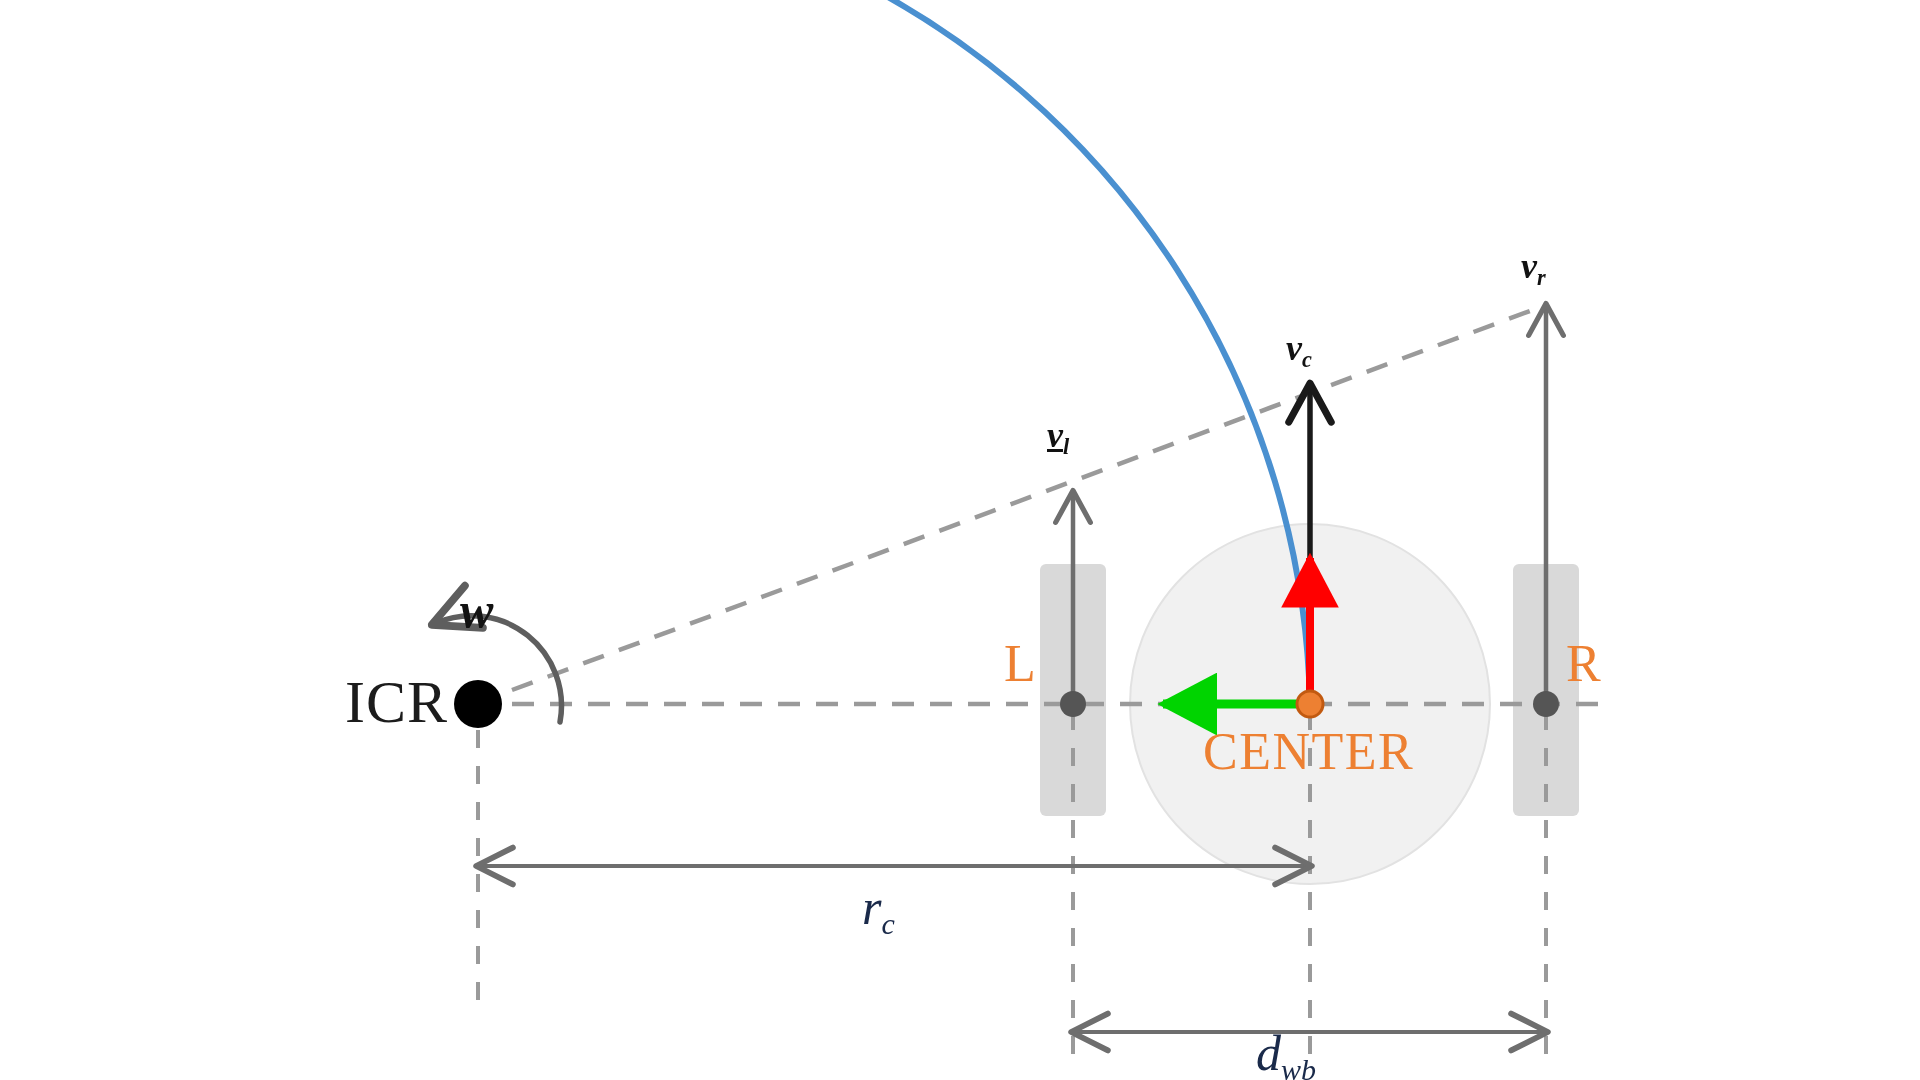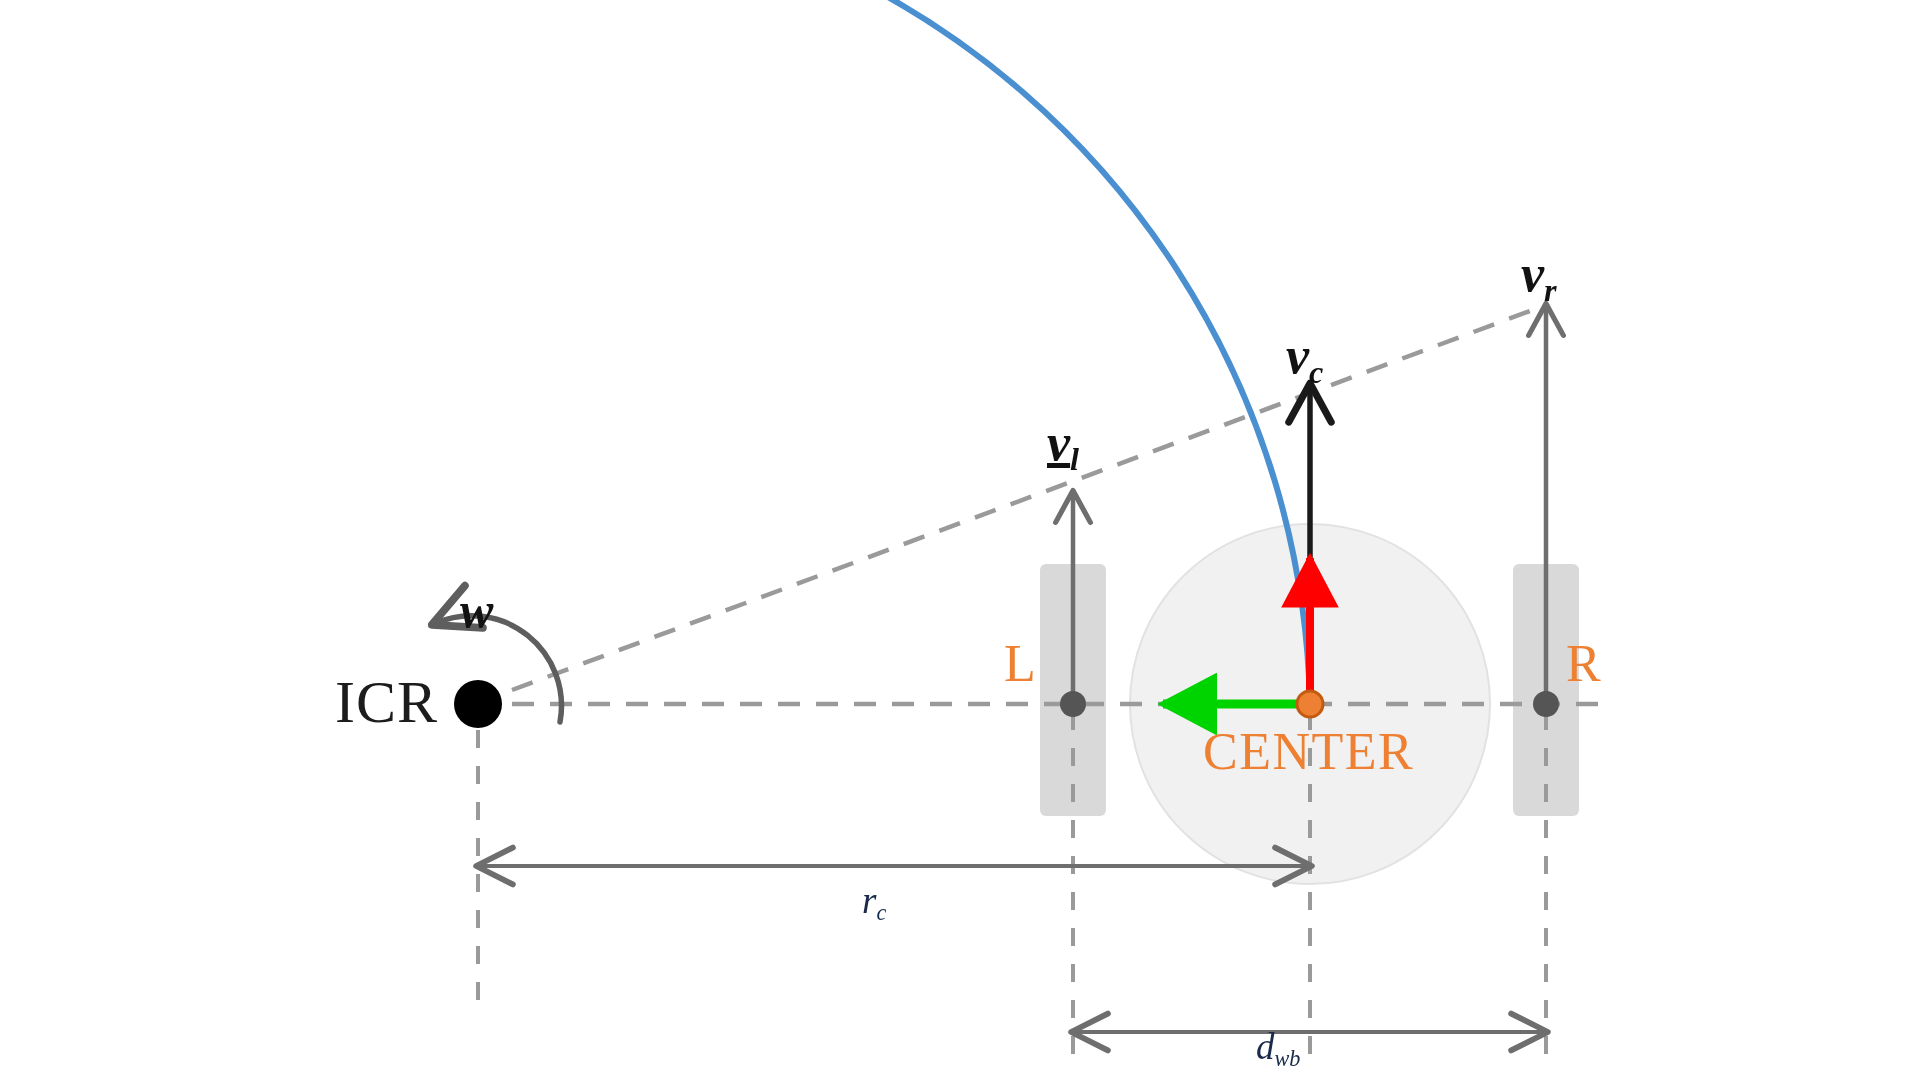--- a/index.html
+++ b/index.html
@@ -31,50 +31,51 @@
     position: absolute;
     white-space: nowrap;
     line-height: 1;
     user-select: none;
   }
   .lbl-icr {
     font-family: "Liberation Serif", "DejaVu Serif", serif;
     font-size: 60px;
     color: #1c1c1c;
     letter-spacing: 1px;
+    margin-left: 10px;
   }
   .lbl-center {
     font-family: "Liberation Serif", "DejaVu Serif", serif;
     font-size: 52px;
     color: #ED8032;
     letter-spacing: 1.5px;
   }
   .lbl-lr {
     font-family: "Liberation Serif", "DejaVu Serif", serif;
     font-size: 52px;
     color: #ED8032;
   }
   .lbl-math {
     font-family: "Liberation Serif", "DejaVu Serif", serif;
     font-style: italic;
     font-weight: bold;
-    font-size: 52px;
+    font-size: 36px;
     color: #121212;
   }
   .lbl-math .sub {
     font-size: 0.62em;
     font-style: italic;
     font-weight: bold;
     vertical-align: -0.30em;
     letter-spacing: 0;
   }
   .lbl-dim {
     font-family: "Liberation Serif", "DejaVu Serif", serif;
     font-style: italic;
-    font-size: 37px;
+    font-size: 50px;
     color: #1a2a4a;
   }
   .lbl-dim .sub {
     font-size: 0.60em;
     font-style: italic;
     vertical-align: -0.32em;
   }
   .lbl-omega {
     font-family: "Liberation Serif", "DejaVu Serif", serif;
     font-style: italic;

